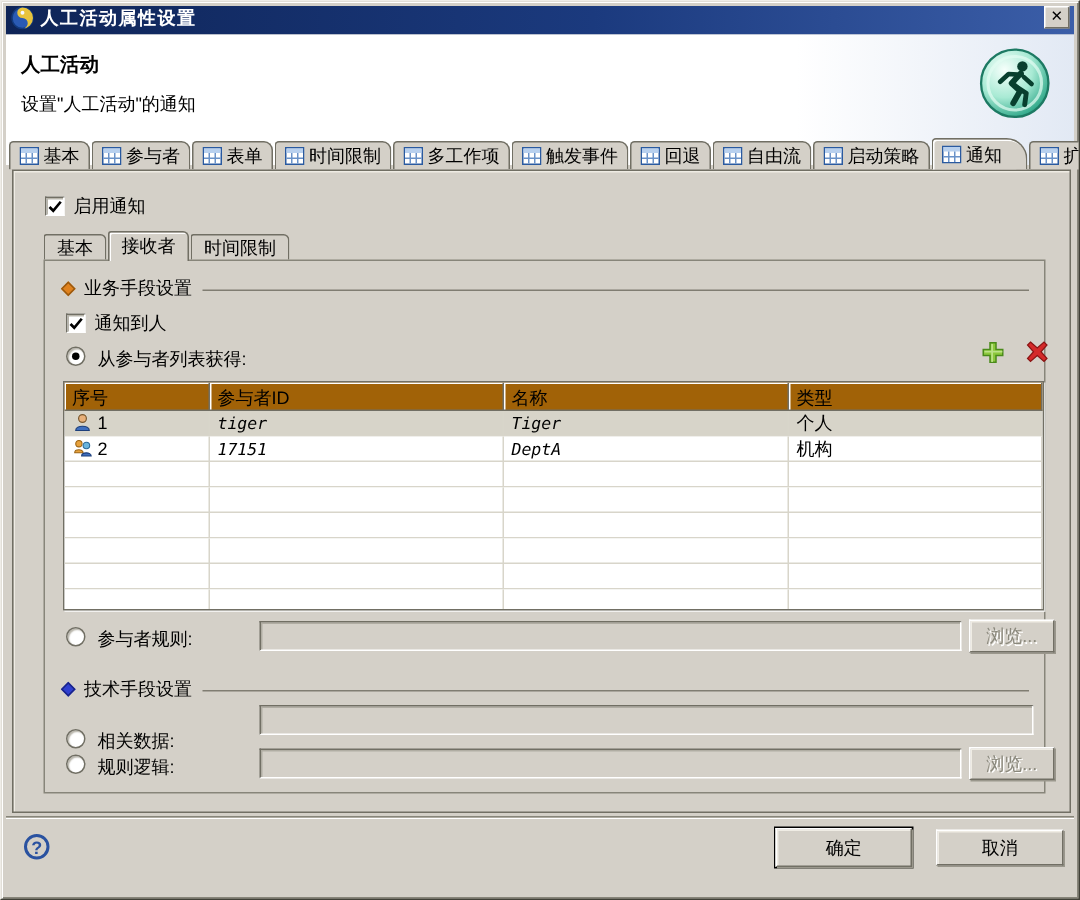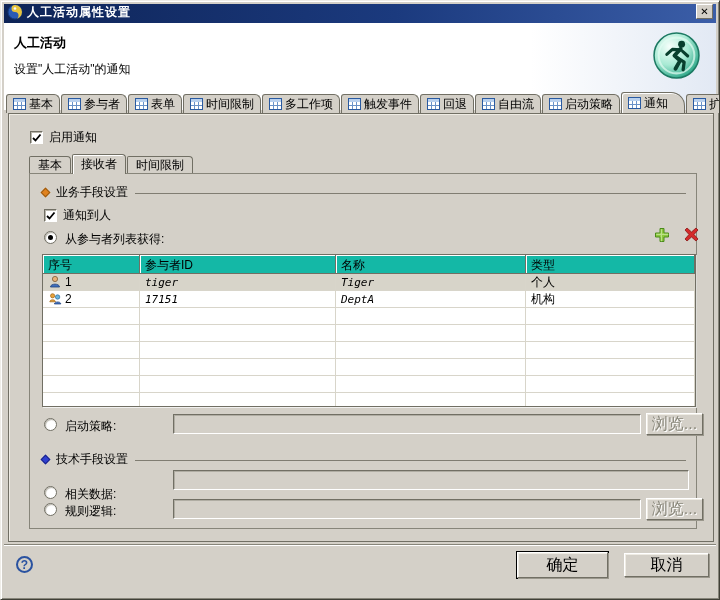--- a/index.html
+++ b/index.html
@@ -74,37 +74,37 @@
   .chk-notify { position:absolute; left:14px; top:33px; }
   .rad-fromlist { position:absolute; left:14px; top:57px; }
   .icon-add { position:absolute; left:624px; top:53px; width:16px; height:16px; }
   .icon-del { position:absolute; left:654px; top:53px; width:15px; height:15px; }
 
   
   .ptable { position:absolute; left:12px; top:80px; width:654px; height:153px;
     border:1px solid #716f64; background:#fff; box-shadow:1px 1px 0 rgba(255,255,255,.7);
     display:flex; flex-direction:column; overflow:hidden; }
   .trow { display:flex; flex:0 0 auto; }
-  .thead { height:19px; background:#14b8a6; }
+  .thead { height:19px; background:#a16207; }
   .th { border-right:1px solid #716f64; border-bottom:1px solid #716f64;
     box-shadow: inset 1px 1px 0 #fff; padding:2px 5px; white-space:nowrap; overflow:hidden; }
   .c0 { width:97px; } .c1 { width:196px; } .c2 { width:190px; } .c3 { flex:1; }
   .tr { height:17px; background:#fff; }
   .td { border-right:1px solid #d8d5ca; border-bottom:1px solid #d8d5ca;
     padding:1px 5px; display:flex; align-items:center; gap:3px; white-space:nowrap; overflow:hidden; }
   .tr.selected { background:#d7d4c9; }
   .mono { font-family:"DejaVu Sans Mono","Liberation Mono",monospace; font-size:11px;font-style:italic; }
   .rowicon { width:14px; height:14px; flex:0 0 auto; }
   .tfill { flex:1; background:#fff; display:flex; }
   .tfill .td { border-bottom:none; height:100%; }
   .field { background:#d4d0c8; border:1px solid; border-color:#716f64 #fff #fff #716f64;
     box-shadow: inset 1px 1px 0 #b0ada3; height:20px; padding:2px 4px; color:#555; }
   .btn { background:#d4d0c8; border:1px solid; border-color:#fff #716f64 #716f64 #fff;
     box-shadow: inset 1px 1px 0 #efece4, 1px 1px 0 #9a978c;
-    display:flex; align-items:center; justify-content:center; font-size:16px; cursor:default; }
+    display:flex; align-items:center; justify-content:center; font-size:12px; cursor:default; }
   .btn.disabled { color:#8a887c; text-shadow:1px 1px 0 #fff; }
 
   .rad-rule   { position:absolute; left:14px; top:244px; }
   .field-rule { left:143px; top:240px; width:468px; position:absolute; }
   .btn-rule   { position:absolute; left:616px; top:239px; width:57px; height:22px; }
   .section-tech { top:277px; }
   .rad-data   { position:absolute; left:14px; top:300px;margin-top:12px; }
   .field-data { left:143px; top:296px; width:516px; position:absolute; }
   .rad-logic  { position:absolute; left:14px; top:329px; }
   .field-logic{ left:143px; top:325px; width:468px; position:absolute; }
@@ -354,21 +354,21 @@
         <div class="trow tfill">
             <div class="td c0"></div>
             <div class="td c1"></div>
             <div class="td c2"></div>
             <div class="td c3"></div>
           </div>
       </div>
 
       <label class="rad rad-rule">
         <span class="radio"></span>
-        <span>启动策略:</span>
+        <span>参与者规则:</span>
       </label>
       <div class="field field-rule"></div>
       <div class="btn btn-rule disabled">浏览...</div>
 
       <div class="section section-tech">
         <span class="diamond" style="background:#2f3fd0; border:1px solid #1a2488;"></span>
         <span>技术手段设置</span>
         <span class="rule"></span>
       </div>
 

